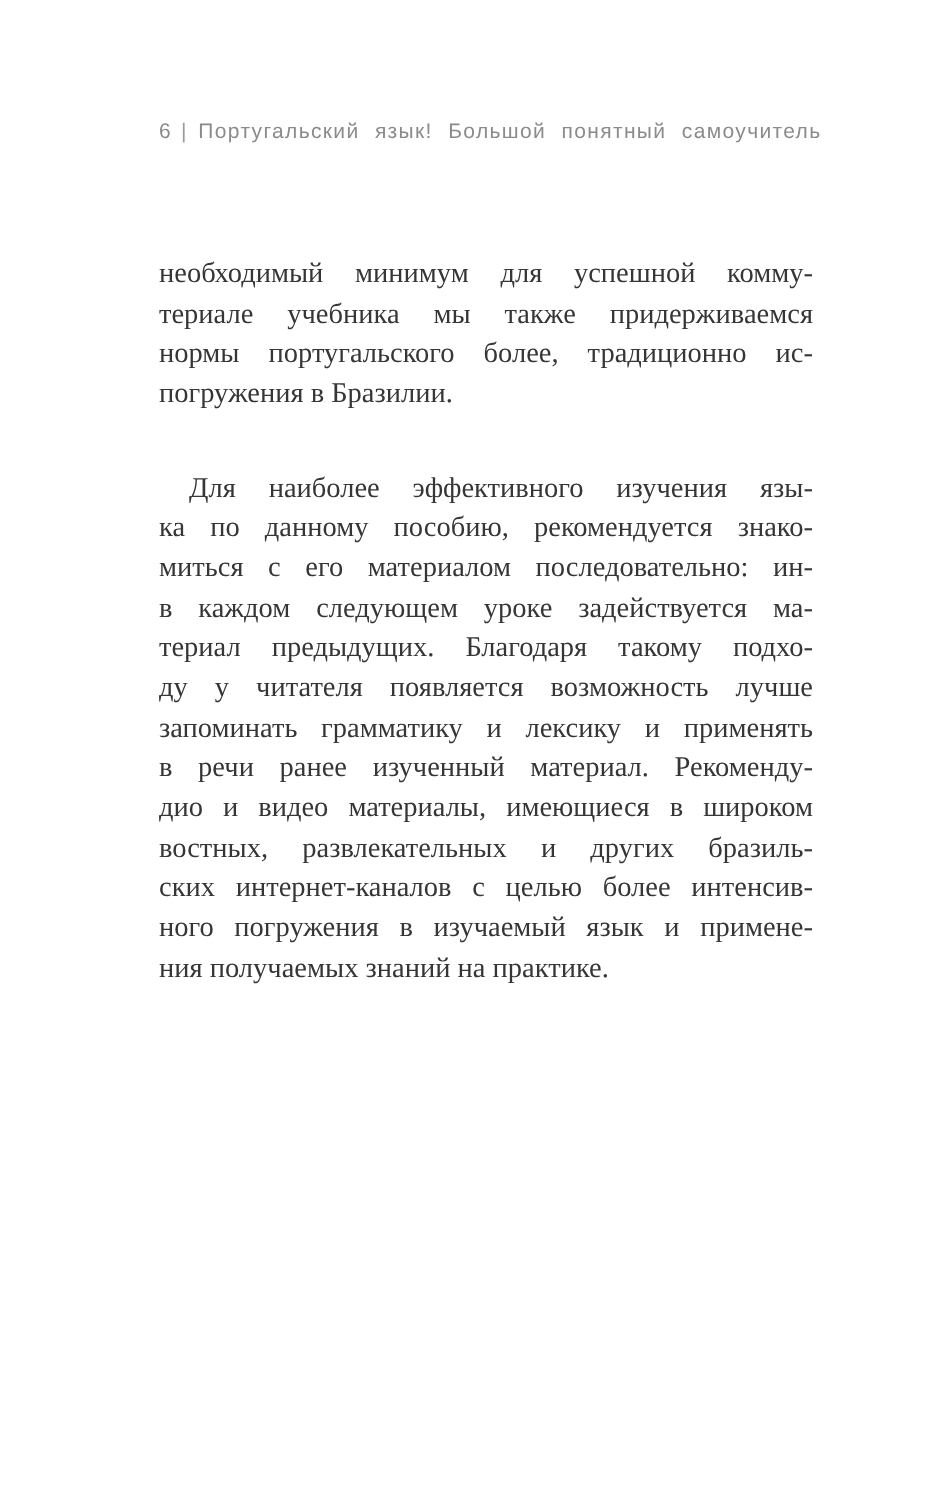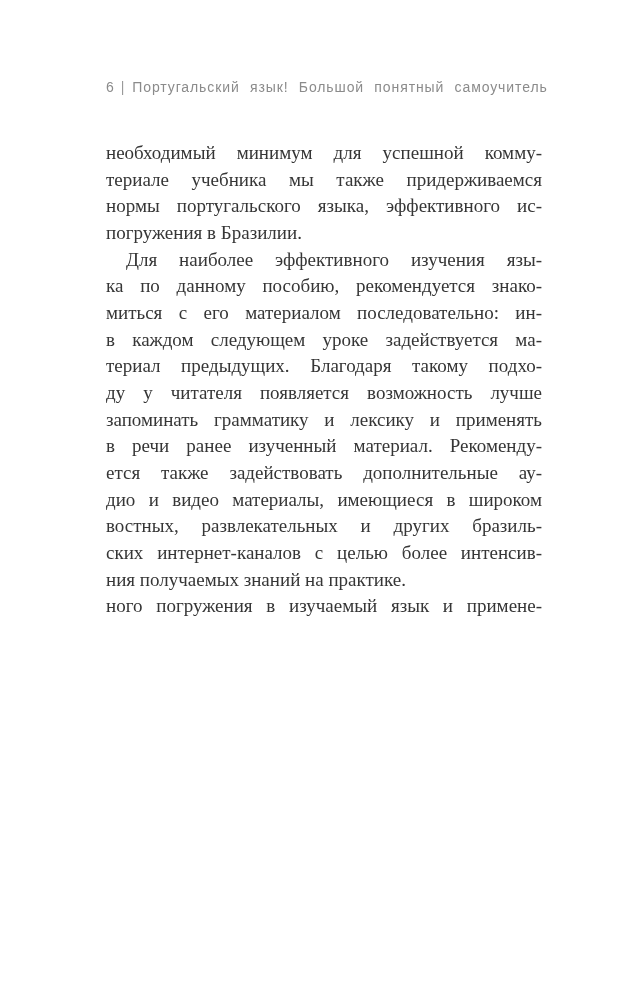--- a/index.html
+++ b/index.html
@@ -24,70 +24,70 @@
     white-space: nowrap;
   }
   .running-header .sep {
     display: inline-block;
     margin: 0 7px 0 6px;
     color: #9a9a9a;
   }
   .page-body {
     position: absolute;
     left: 106px;
-    top: 140px;
+    top: 170px;
     width: 436px;
     font-family: "Liberation Serif", "DejaVu Serif", serif;
     font-size: 19px;
     line-height: 26.65px;
     color: #363636;
   }
   .paragraph { margin: 0; padding: 0; }
   .text-line {
     text-align: justify;
     text-align-last: justify;
     white-space: normal;
   }
   .text-line.last {
     text-align-last: left;
   }
   .text-line.indent {
     text-indent: 20px;
+    margin-top: 36px;
   }
 </style>
 </head>
 <body>
 
 <div class="page">
 
   <div class="running-header">
     <span>6</span><span class="sep">|</span><span>Португальский язык! Большой понятный самоучитель</span>
   </div>
 
   <div class="page-body">
 
     <div class="paragraph">
       <div class="text-line">необходимый минимум для успешной комму-</div>
       <div class="text-line">териале учебника мы также придерживаемся</div>
-      <div class="text-line">нормы португальского языка, эффективного ис-</div>
+      <div class="text-line">нормы португальского более, традиционно ис-</div>
       <div class="text-line last">погружения в Бразилии.</div>
     </div>
 
     <div class="paragraph">
       <div class="text-line indent">Для наиболее эффективного изучения язы-</div>
       <div class="text-line">ка по данному пособию, рекомендуется знако-</div>
       <div class="text-line">миться с его материалом последовательно: ин-</div>
       <div class="text-line">в каждом следующем уроке задействуется ма-</div>
       <div class="text-line">териал предыдущих. Благодаря такому подхо-</div>
       <div class="text-line">ду у читателя появляется возможность лучше</div>
       <div class="text-line">запоминать грамматику и лексику и применять</div>
       <div class="text-line">в речи ранее изученный материал. Рекоменду-</div>
-      <div class="text-line">ется также задействовать дополнительные ау-</div>
       <div class="text-line">дио и видео материалы, имеющиеся в широком</div>
       <div class="text-line">востных, развлекательных и других бразиль-</div>
       <div class="text-line">ских интернет-каналов с целью более интенсив-</div>
+      <div class="text-line">ного погружения в изучаемый язык и примене-</div>
       <div class="text-line last">ния получаемых знаний на практике.</div>
-      <div class="text-line">ного погружения в изучаемый язык и примене-</div>
     </div>
 
   </div>
 
 </div>
 
 </body></html>

